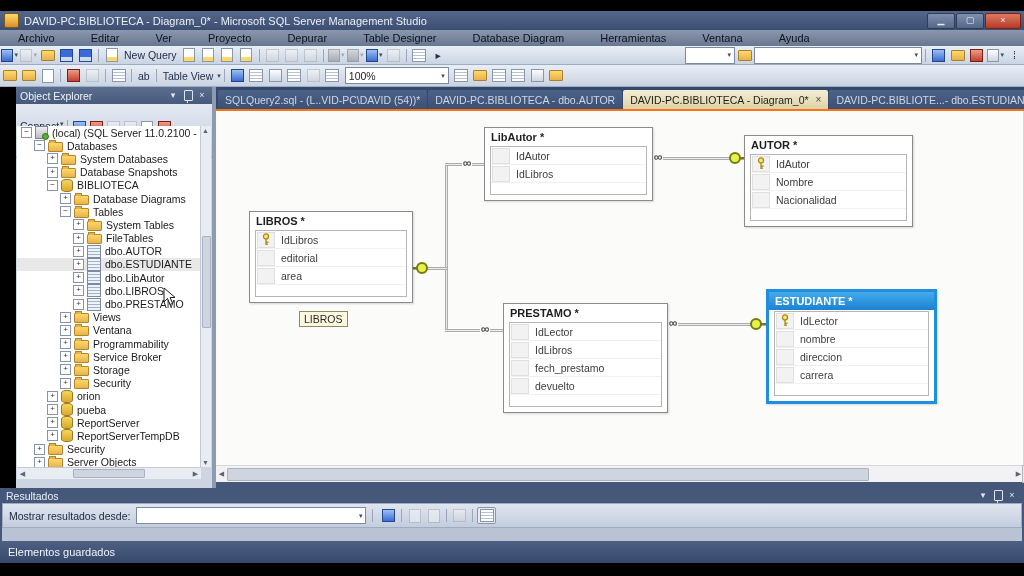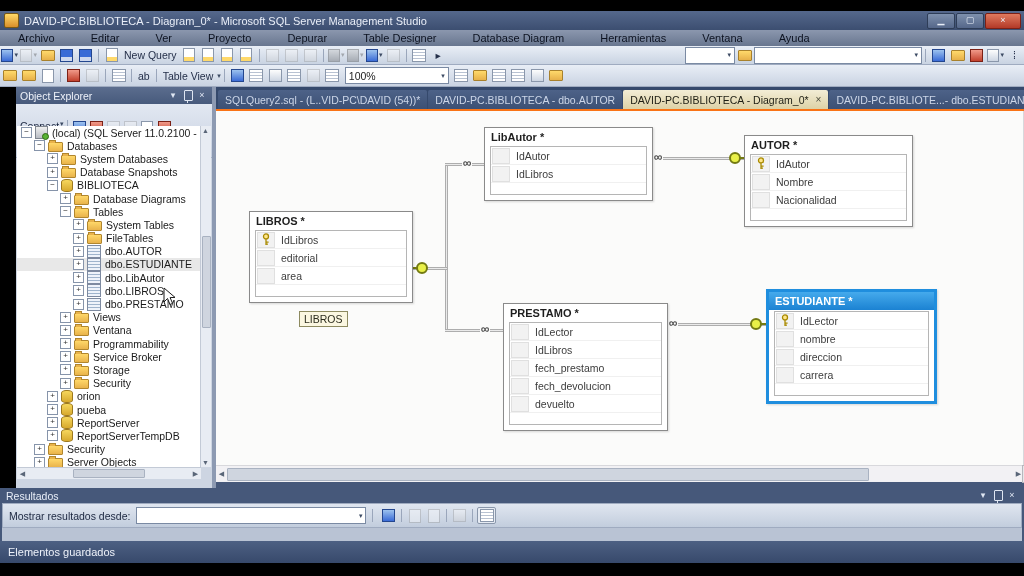--- a/index.html
+++ b/index.html
@@ -599,24 +599,20 @@
             <div class="dgt-row">
               <span class="cell-ico"></span>
               <span class="colname">IdLibros</span>
             </div>
             <div class="dgt-row">
               <span class="cell-ico"></span>
               <span class="colname">fech_prestamo</span>
             </div>
             <div class="dgt-row">
               <span class="cell-ico"></span>
-              <span class="colname">fech_devolucion</span>
-            </div>
-            <div class="dgt-row">
-              <span class="cell-ico"></span>
               <span class="colname">devuelto</span>
             </div>
             <div class="dgt-fill"></div>
           </div>
         </div>
       <div class="dgt selected" id="dgt4" style="left:550px;top:178px;width:165px;">
           <div class="dgt-hdr"><span>ESTUDIANTE *</span></div>
           <div class="dgt-body">
             <div class="dgt-row">
               <span class="cell-ico">

